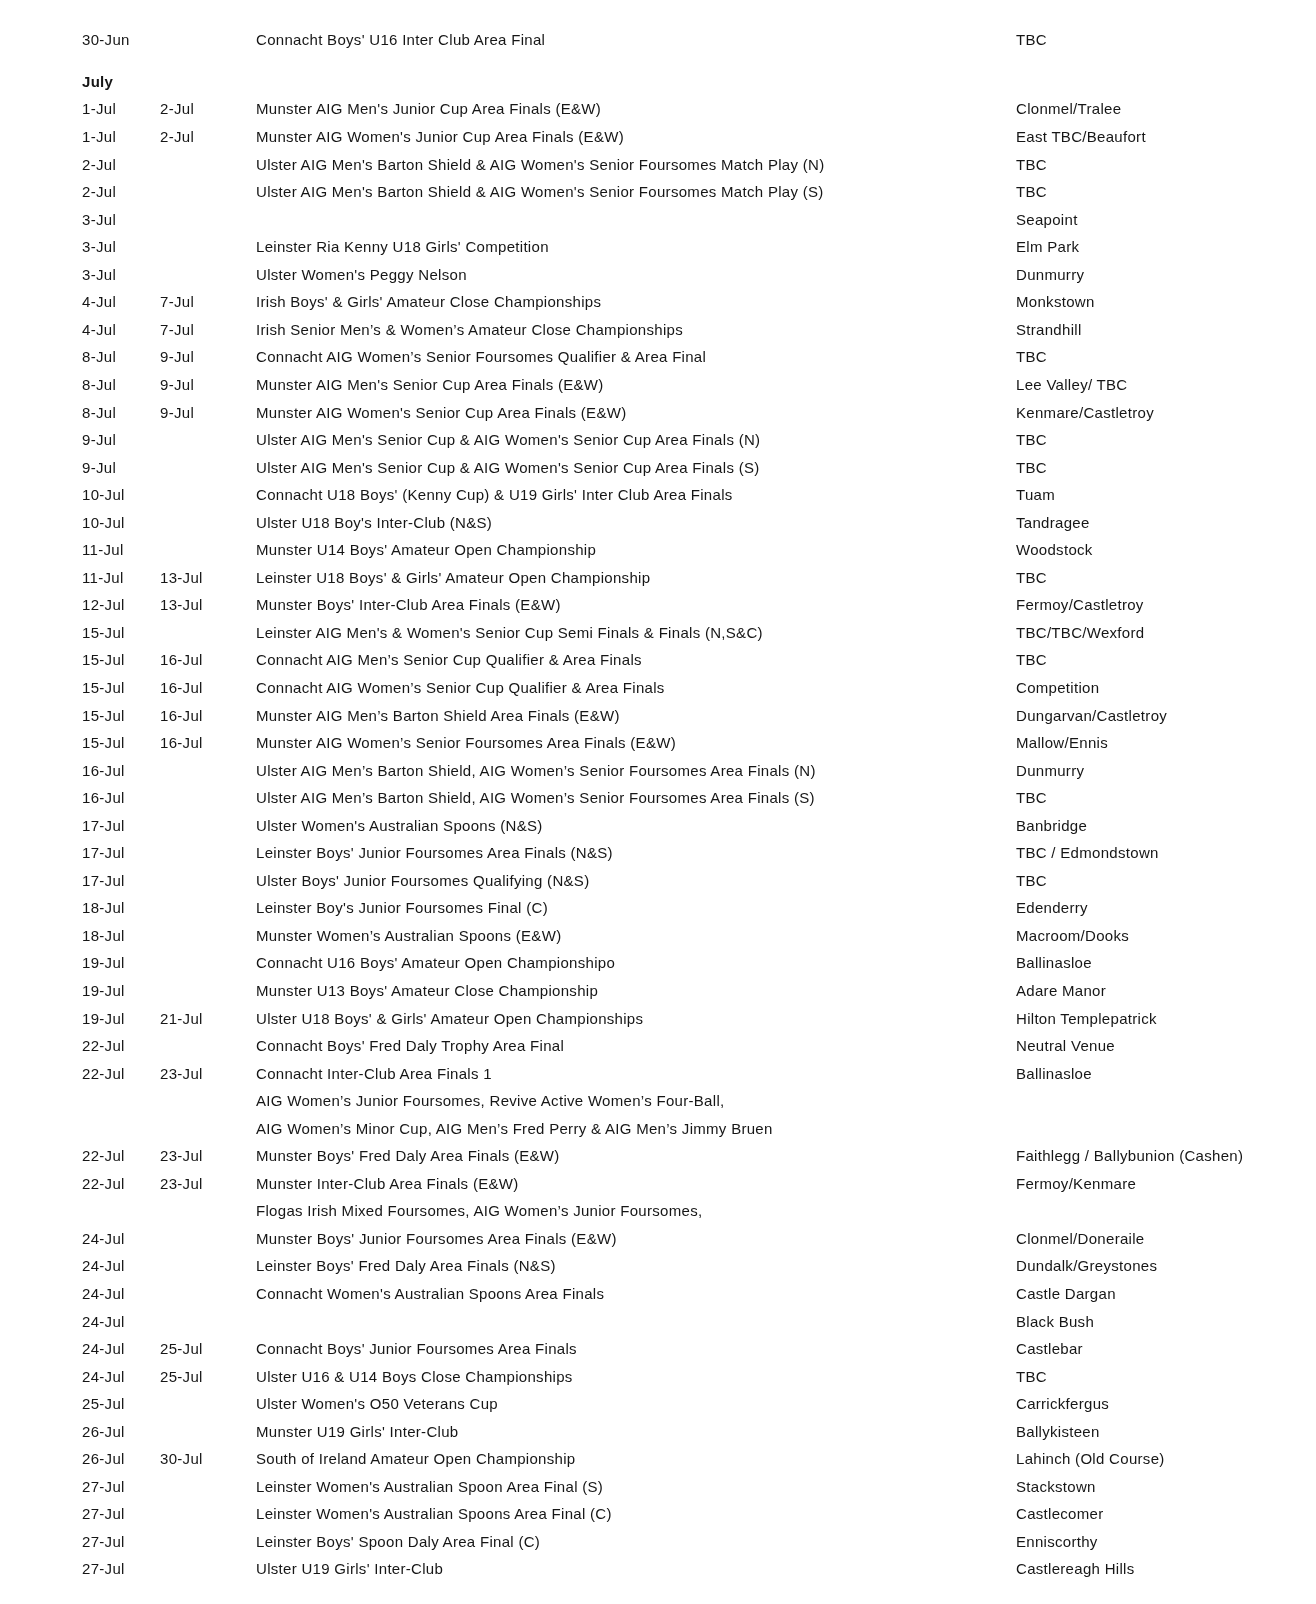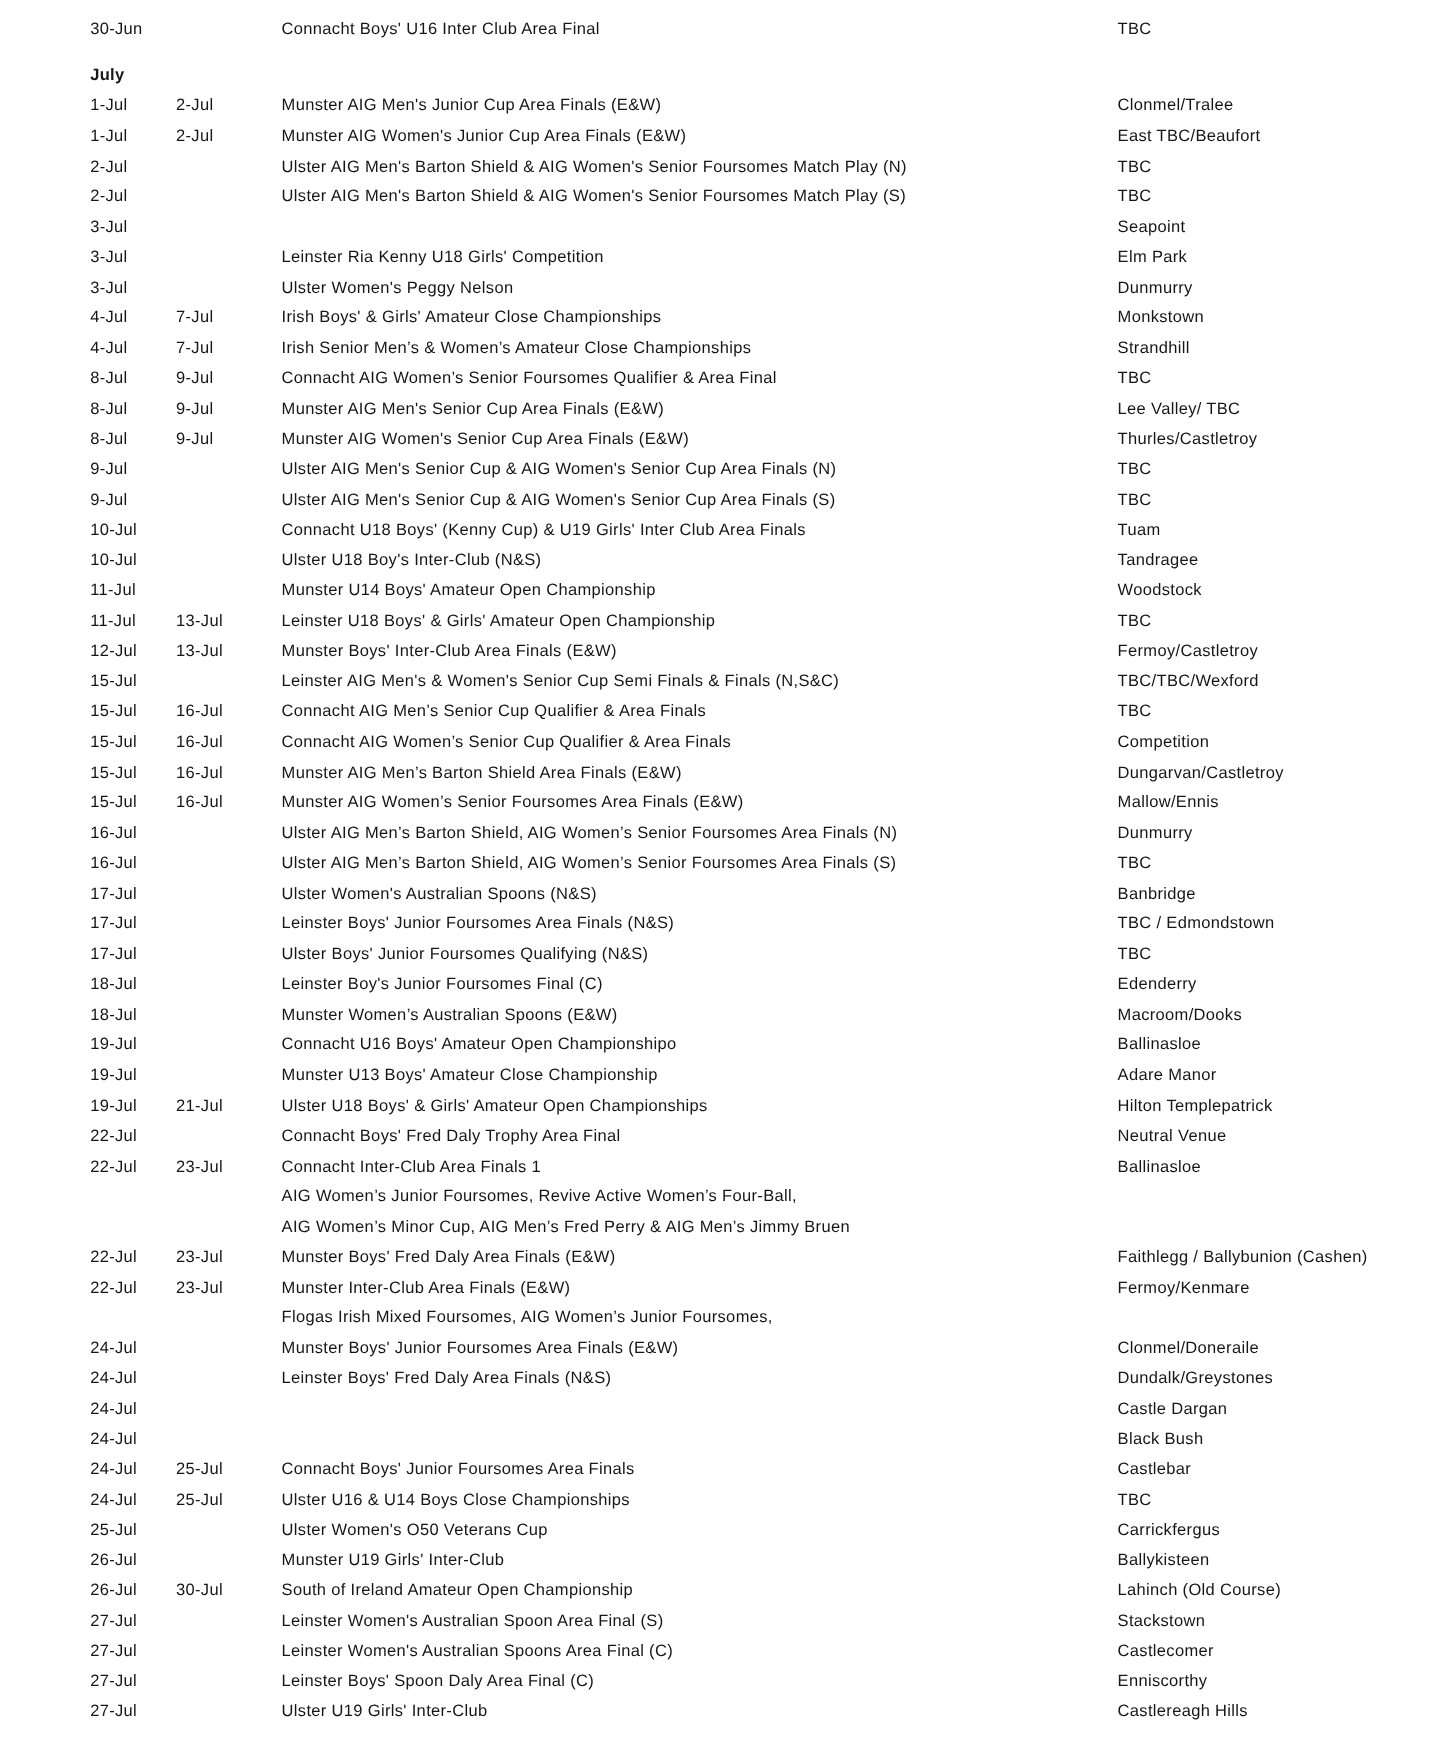--- a/index.html
+++ b/index.html
@@ -9,21 +9,21 @@
   }
   body {
     width: 1316px;
     height: 1604px;
     overflow: hidden;
     font-family: "Liberation Sans", sans-serif;
     color: #161616;
   }
   .sheet {
     position: relative;
-    padding-top: 13px;
+    padding-top: 26px;
     width: 1316px;
   }
   .row {
     position: relative;
     height: 27.56px;
   }
   .row span {
     position: absolute;
     top: 0;
     line-height: 27.56px;
@@ -113,21 +113,21 @@
     <div class="row">
       <span class="c1">8-Jul</span>
       <span class="c2">9-Jul</span>
       <span class="c3">Munster AIG Men's Senior Cup Area Finals (E&amp;W)</span>
       <span class="c4">Lee Valley/ TBC</span>
     </div>
     <div class="row">
       <span class="c1">8-Jul</span>
       <span class="c2">9-Jul</span>
       <span class="c3">Munster AIG Women's Senior Cup Area Finals (E&amp;W)</span>
-      <span class="c4">Thurles/Castletroy</span>
+      <span class="c4">Kenmare/Castletroy</span>
     </div>
     <div class="row">
       <span class="c1">9-Jul</span>
       <span class="c2"></span>
       <span class="c3">Ulster AIG Men's Senior Cup &amp; AIG Women's Senior Cup Area Finals (N)</span>
       <span class="c4">TBC</span>
     </div>
     <div class="row">
       <span class="c1">9-Jul</span>
       <span class="c2"></span>
@@ -304,20 +304,21 @@
     </div>
     <div class="row">
       <span class="c1">24-Jul</span>
       <span class="c2"></span>
       <span class="c3">Leinster Boys' Fred Daly Area Finals (N&amp;S)</span>
       <span class="c4">Dundalk/Greystones</span>
     </div>
     <div class="row">
       <span class="c1">24-Jul</span>
       <span class="c2"></span>
+      <span class="c3">Connacht Women's Australian Spoons Area Finals</span>
       <span class="c4">Castle Dargan</span>
     </div>
     <div class="row">
       <span class="c1">24-Jul</span>
       <span class="c2"></span>
       <span class="c4">Black Bush</span>
     </div>
     <div class="row">
       <span class="c1">24-Jul</span>
       <span class="c2">25-Jul</span>

